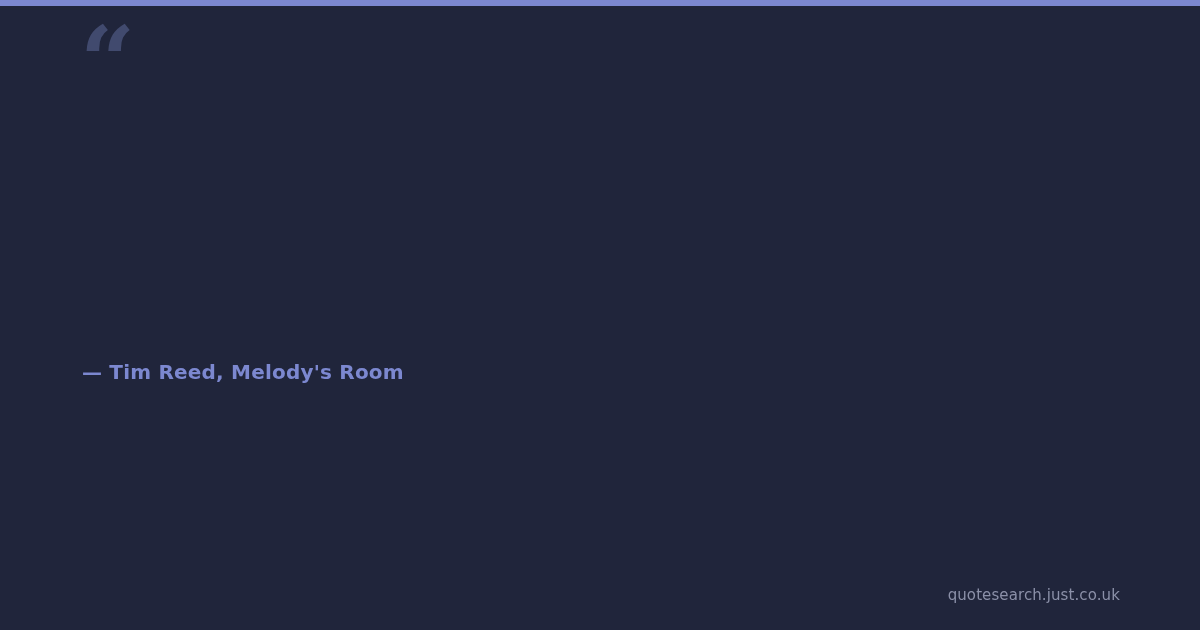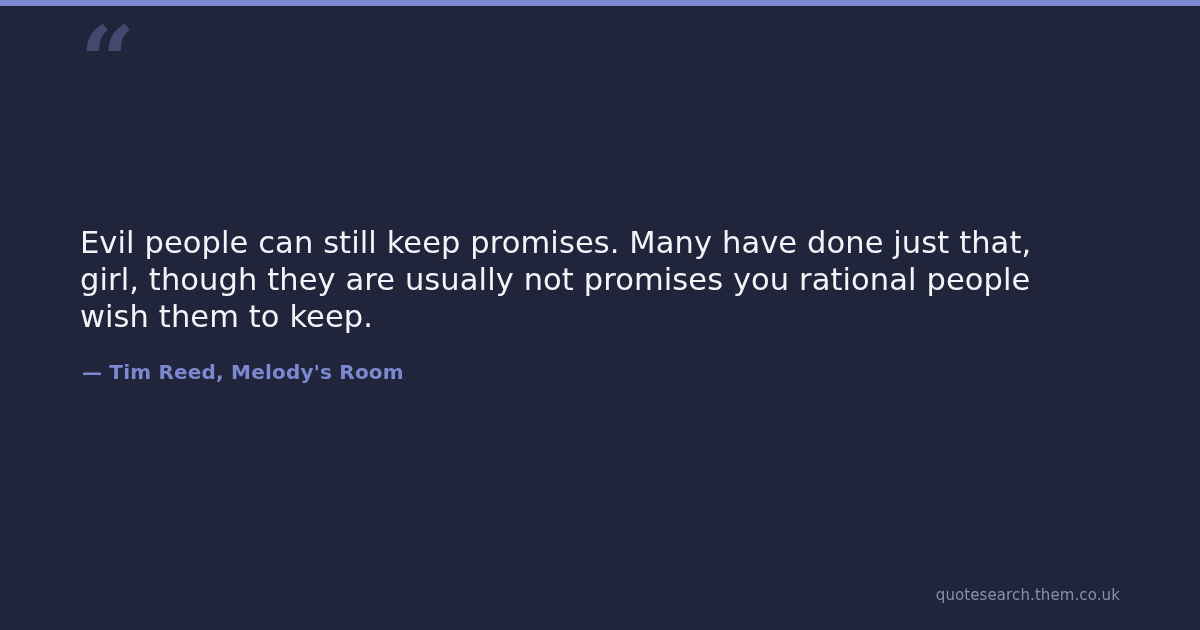--- a/index.html
+++ b/index.html
@@ -89,21 +89,20 @@
 <body>
 
 <div class="quote-card">
 
   <div class="accent-bar"></div>
 
   <div class="content">
 
     <div class="quote-mark">“</div>
 
-    <p class="quote-text">Evil people can still keep promises. Many have done just that, girl, though they are usually not promises you rational people wish them to keep.</p>
 
     <p class="attribution">— Tim Reed, Melody's Room</p>
 
   </div>
 
-  <p class="footer-watermark">quotesearch.them.co.uk</p>
+  <p class="footer-watermark">quotesearch.just.co.uk</p>
 
 </div>
 
 </body></html>

